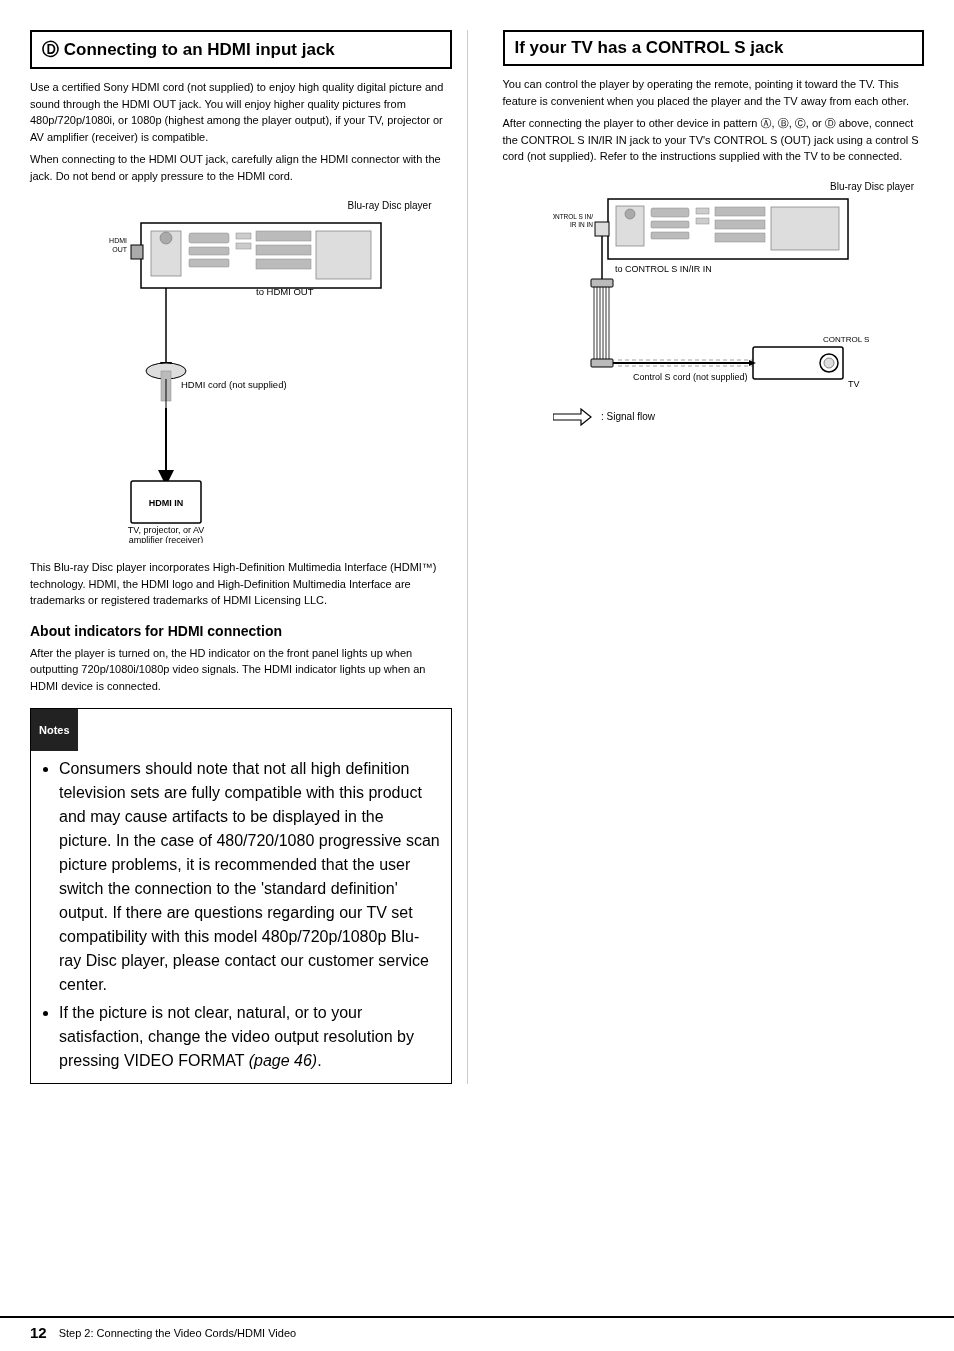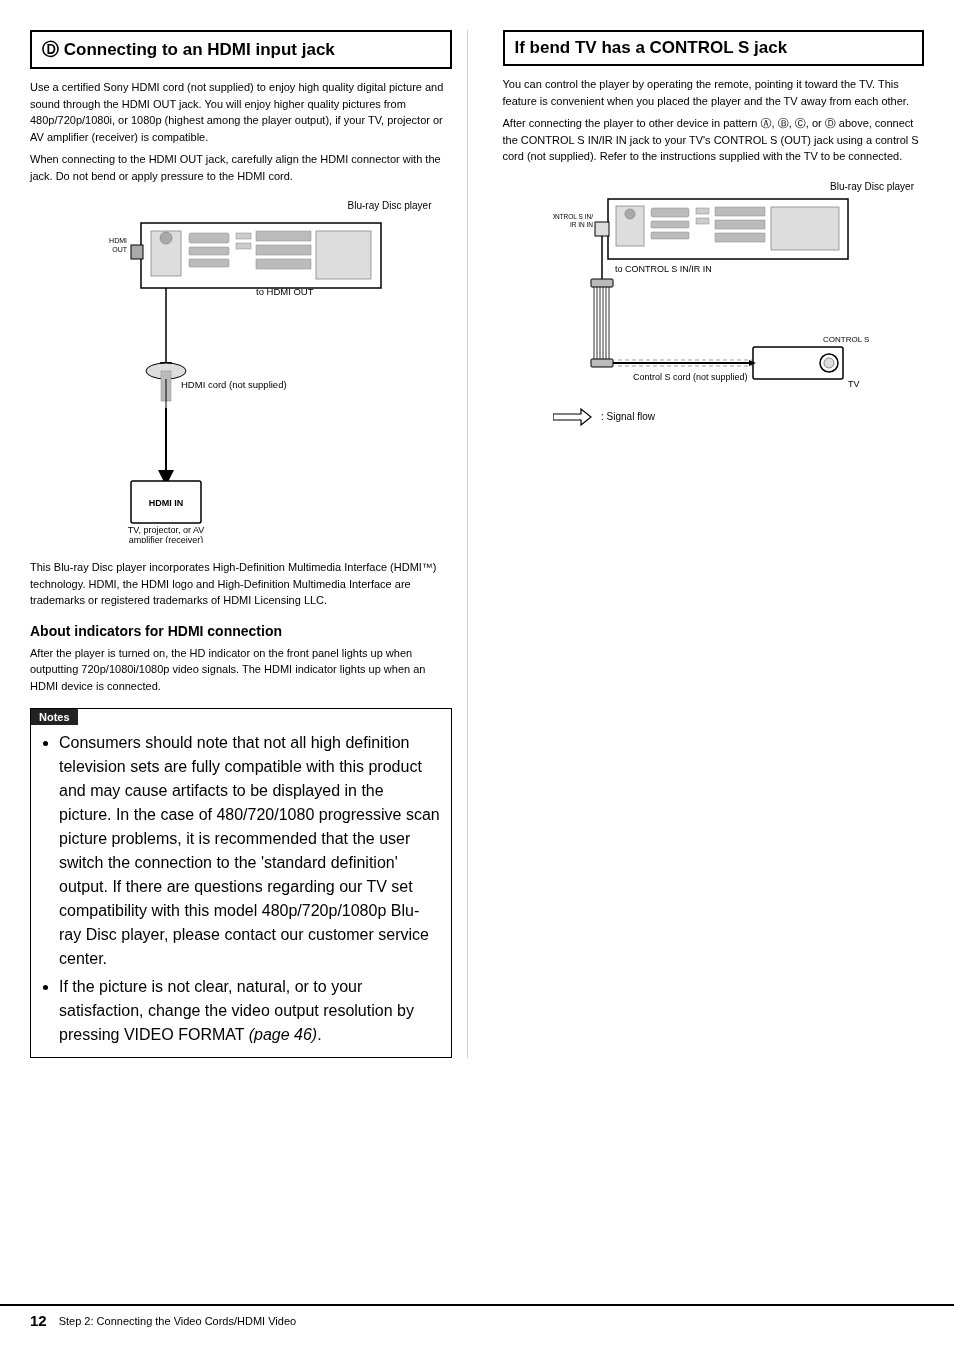--- a/index.html
+++ b/index.html
@@ -63,21 +63,21 @@
     .notes-box {
       border: 1px solid #000;
       margin-top: 14px;
       padding: 0;
     }
     .notes-label {
       background: #222;
       color: #fff;
       font-weight: bold;
       font-size: 11px;
-      padding: 2px 8px;
+      padding: 15px 8px;
       display: inline-block;
     }
     .notes-content {
       padding: 6px 10px;
     }
     .notes-content ul {
       list-style: disc;
       padding-left: 18px;
     }
     .notes-content ul li {
@@ -85,21 +85,21 @@
       line-height: 1.5;
       margin-bottom: 4px;
     }
     .footer-bar {
       border-top: 2px solid #000;
       display: flex;
       align-items: center;
       padding: 6px 30px;
       margin-top: 20px;
       position: absolute;
-      bottom: 16px;
+      bottom: 4px;
       left: 0;
       right: 0;
     }
     .page-num {
       font-size: 15px;
       font-weight: bold;
       margin-right: 12px;
     }
     .footer-text {
       font-size: 11px;
@@ -192,21 +192,21 @@
             <li>Consumers should note that not all high definition television sets are fully compatible with this product and may cause artifacts to be displayed in the picture. In the case of 480/720/1080 progressive scan picture problems, it is recommended that the user switch the connection to the 'standard definition' output. If there are questions regarding our TV set compatibility with this model 480p/720p/1080p Blu-ray Disc player, please contact our customer service center.</li>
             <li>If the picture is not clear, natural, or to your satisfaction, change the video output resolution by pressing VIDEO FORMAT <span class="italic">(page 46)</span>.</li>
           </ul>
         </div>
       </div>
 
     </div>
 
     <div class="right-col">
 
-      <h1 class="section-title">If bend TV has a CONTROL S jack</h1>
+      <h1 class="section-title">If your TV has a CONTROL S jack</h1>
 
       <p>You can control the player by operating the remote, pointing it toward the TV. This feature is convenient when you placed the player and the TV away from each other.</p>
       <p>After connecting the player to other device in pattern Ⓐ, Ⓑ, Ⓒ, or Ⓓ above, connect the CONTROL S IN/IR IN jack to your TV's CONTROL S (OUT) jack using a control S cord (not supplied). Refer to the instructions supplied with the TV to be connected.</p>
 
       
       <div class="diagram-area">
         <div style="text-align:right; font-size:10px; margin-bottom:2px; margin-right:10px;">Blu-ray Disc player</div>
         <svg class="diagram-svg" width="320" height="280" viewBox="0 0 320 280">
 
           <rect x="55" y="5" width="240" height="60" fill="#fff" stroke="#000" stroke-width="1.5"></rect>

